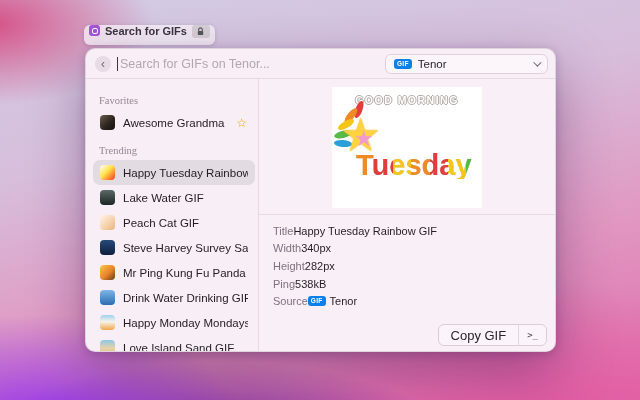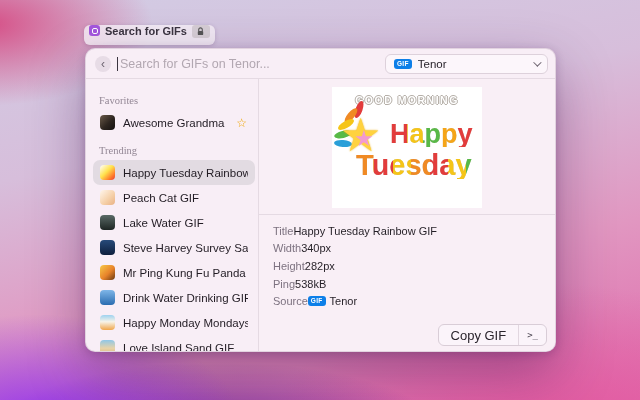--- a/index.html
+++ b/index.html
@@ -154,26 +154,26 @@
           <span class="fav-star">☆</span>
         </div>
 
         <div class="section-title">Trending</div>
 
         <div class="row selected">
           <span class="thumb t-tuesday"></span>
           <span class="row-label">Happy Tuesday Rainbow GIF</span>
         </div>
         <div class="row">
+          <span class="thumb t-lake"></span>
+          <span class="row-label">Lake Water GIF</span>
+        </div>
+        <div class="row">
           <span class="thumb t-peach"></span>
           <span class="row-label">Peach Cat GIF</span>
-        </div>
-        <div class="row">
-          <span class="thumb t-lake"></span>
-          <span class="row-label">Lake Water GIF</span>
         </div>
         <div class="row">
           <span class="thumb t-steve"></span>
           <span class="row-label">Steve Harvey Survey Says GIF</span>
         </div>
         <div class="row">
           <span class="thumb t-ping"></span>
           <span class="row-label">Mr Ping Kung Fu Panda GIF</span>
         </div>
         <div class="row">
@@ -197,23 +197,20 @@
             <div class="gif-mid">
               <div class="star-cluster">
                 <span class="petal p1"></span>
                   <span class="petal p2"></span>
                 <span class="petal p3"></span>
                   <span class="petal p4"></span>
                 <span class="petal p5"></span>
                 <span class="big-star">★</span>
                 <span class="pink-star">★</span>
               </div>
-              <div>
-                <div class="word happy">Happy</div>
-              </div>
             </div>
             <div class="word tuesday">Tuesday</div>
           </div>
         </div>
         <div class="detail-divider"></div>
 
         <div class="meta">
           <div class="meta-row">
             <span class="meta-label">Title</span>
             <span class="meta-value">Happy Tuesday Rainbow GIF</span>

